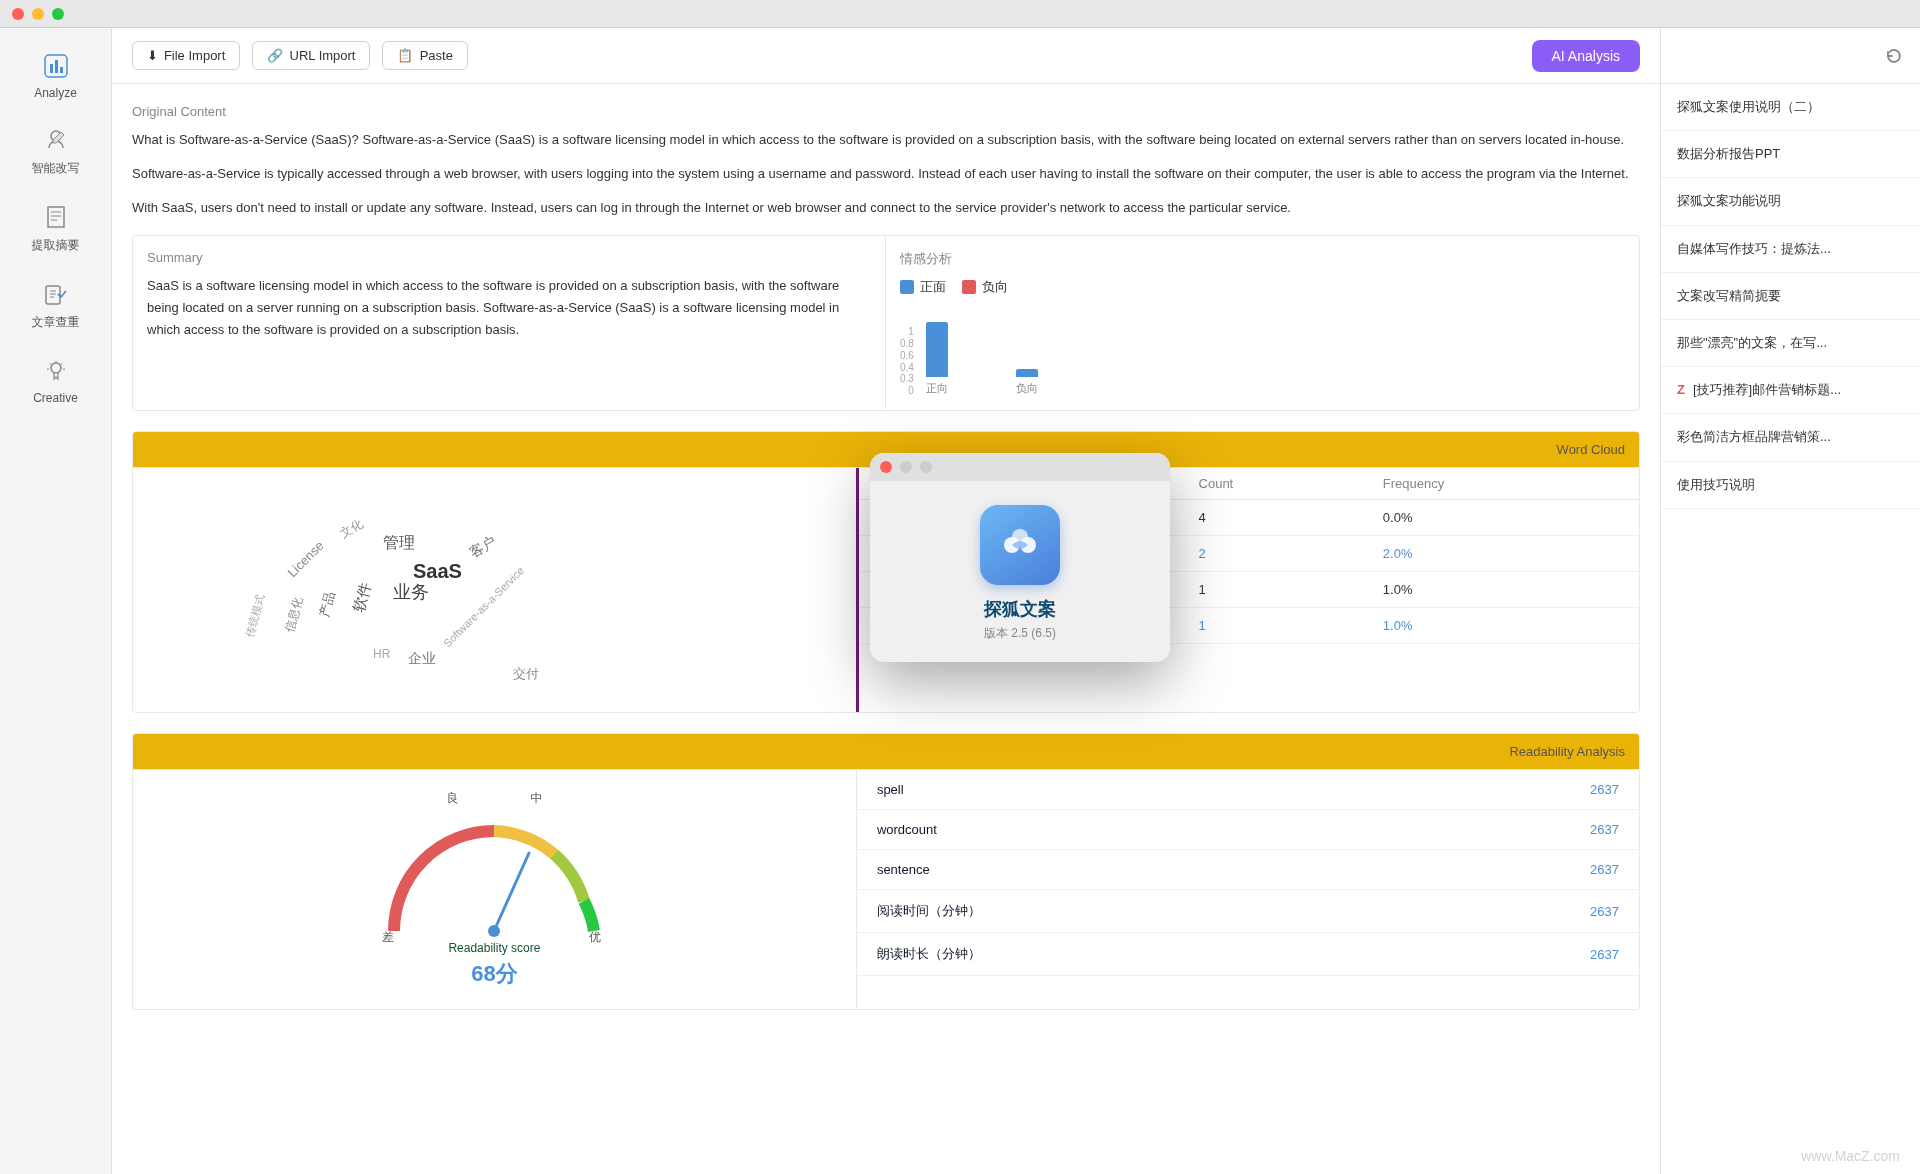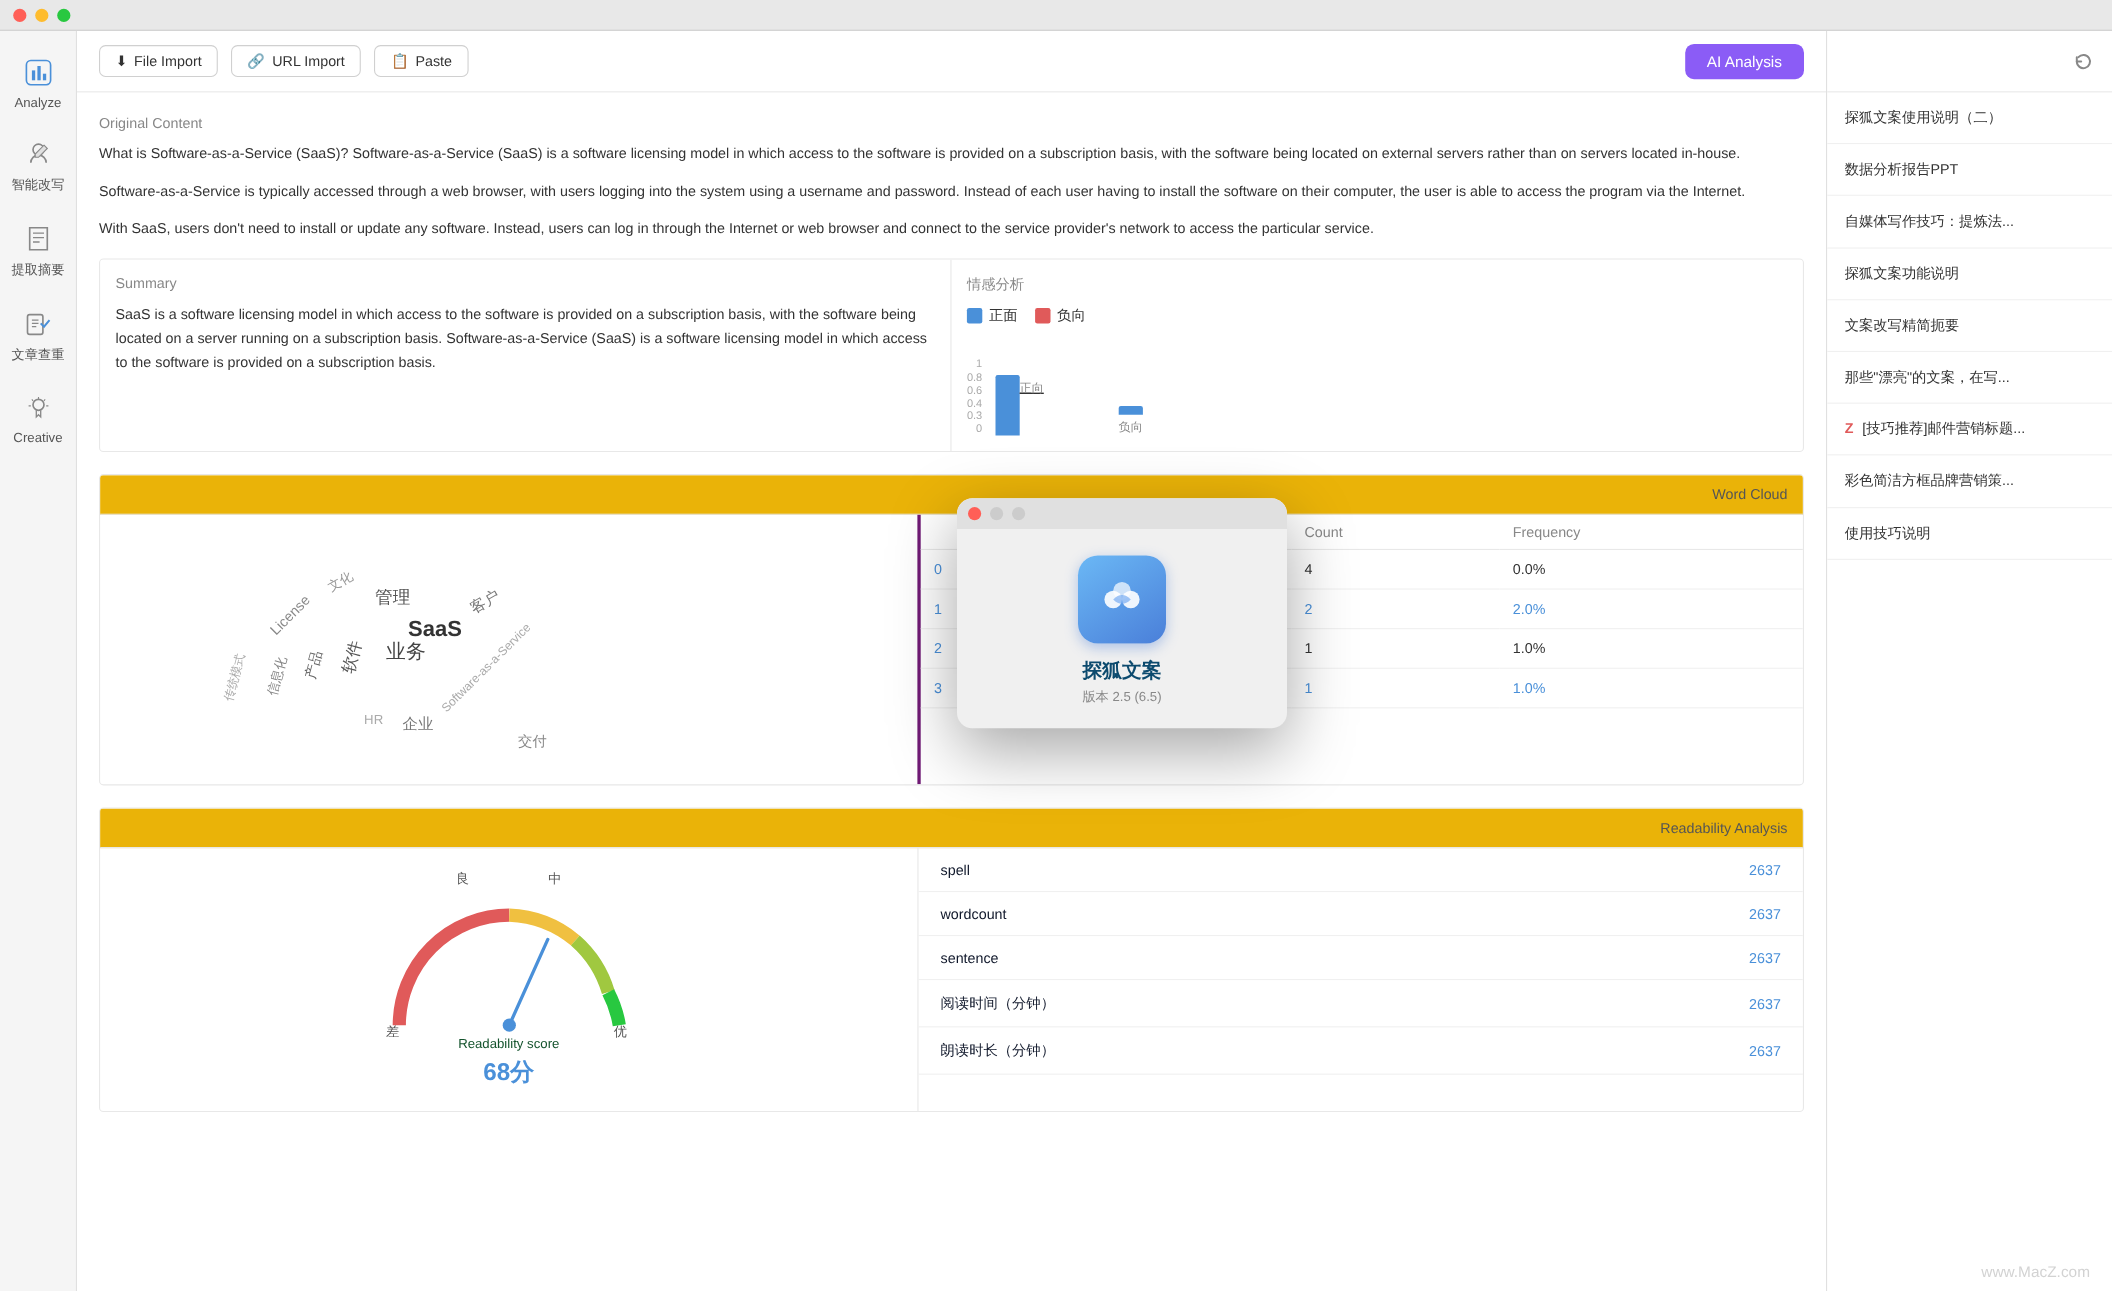--- a/index.html
+++ b/index.html
@@ -35,21 +35,21 @@
 
     
     .app-container {
       display: flex;
       flex: 1;
       overflow: hidden;
     }
 
     
     .sidebar {
-      width: 70px;
+      width: 112px;
       background: #f5f5f5;
       border-right: 1px solid #e0e0e0;
       display: flex;
       flex-direction: column;
       align-items: center;
       padding-top: 10px;
       gap: 0;
     }
     .sidebar-item {
       width: 100%;
@@ -502,21 +502,21 @@
 
           <div style="display:flex; align-items:flex-end; gap:8px; height:90px; padding-top:10px;">
             <div style="display:flex; flex-direction:column; justify-content:space-between; height:70px; font-size:10px; color:#aaa; text-align:right; margin-right:4px;">
               <span>1</span>
                 <span>0.8</span>
                 <span>0.6</span>
                 <span>0.4</span>
                 <span>0.3</span>
                 <span>0</span>
             </div>
-            <div style="display:flex; flex-direction:row; align-items:flex-start;text-decoration:underline;">
+            <div style="display:flex; flex-direction:column; align-items:center;">
               <div style="width:22px; height:55px; background:#4a90d9; border-radius:2px 2px 0 0;"></div>
               <span style="font-size:11px; color:#888; margin-top:4px;">正向</span>
             </div>
             <div style="display:flex; flex-direction:column; align-items:center; margin-left:60px;">
               <div style="width:22px; height:8px; background:#4a90d9; border-radius:2px 2px 0 0;"></div>
               <span style="font-size:11px; color:#888; margin-top:4px;">负向</span>
             </div>
           </div>
         </div>
       </div>
@@ -651,24 +651,24 @@
       </svg>
     </div>
     <div class="right-sidebar-list" id="right-sidebar-list">
     <div class="sidebar-list-item">
           <span>探狐文案使用说明（二）</span>
         </div>
         <div class="sidebar-list-item">
           <span>数据分析报告PPT</span>
         </div>
         <div class="sidebar-list-item">
+          <span>探狐文案功能说明</span>
+        </div>
+        <div class="sidebar-list-item">
           <span>自媒体写作技巧：提炼法...</span>
-        </div>
-        <div class="sidebar-list-item">
-          <span>探狐文案功能说明</span>
         </div>
         <div class="sidebar-list-item">
           <span>文案改写精简扼要</span>
         </div>
         <div class="sidebar-list-item">
           <span>那些"漂亮"的文案，在写...</span>
         </div>
         <div class="sidebar-list-item">
           <span class="z-badge">Z</span>
           <span>[技巧推荐]邮件营销标题...</span>

